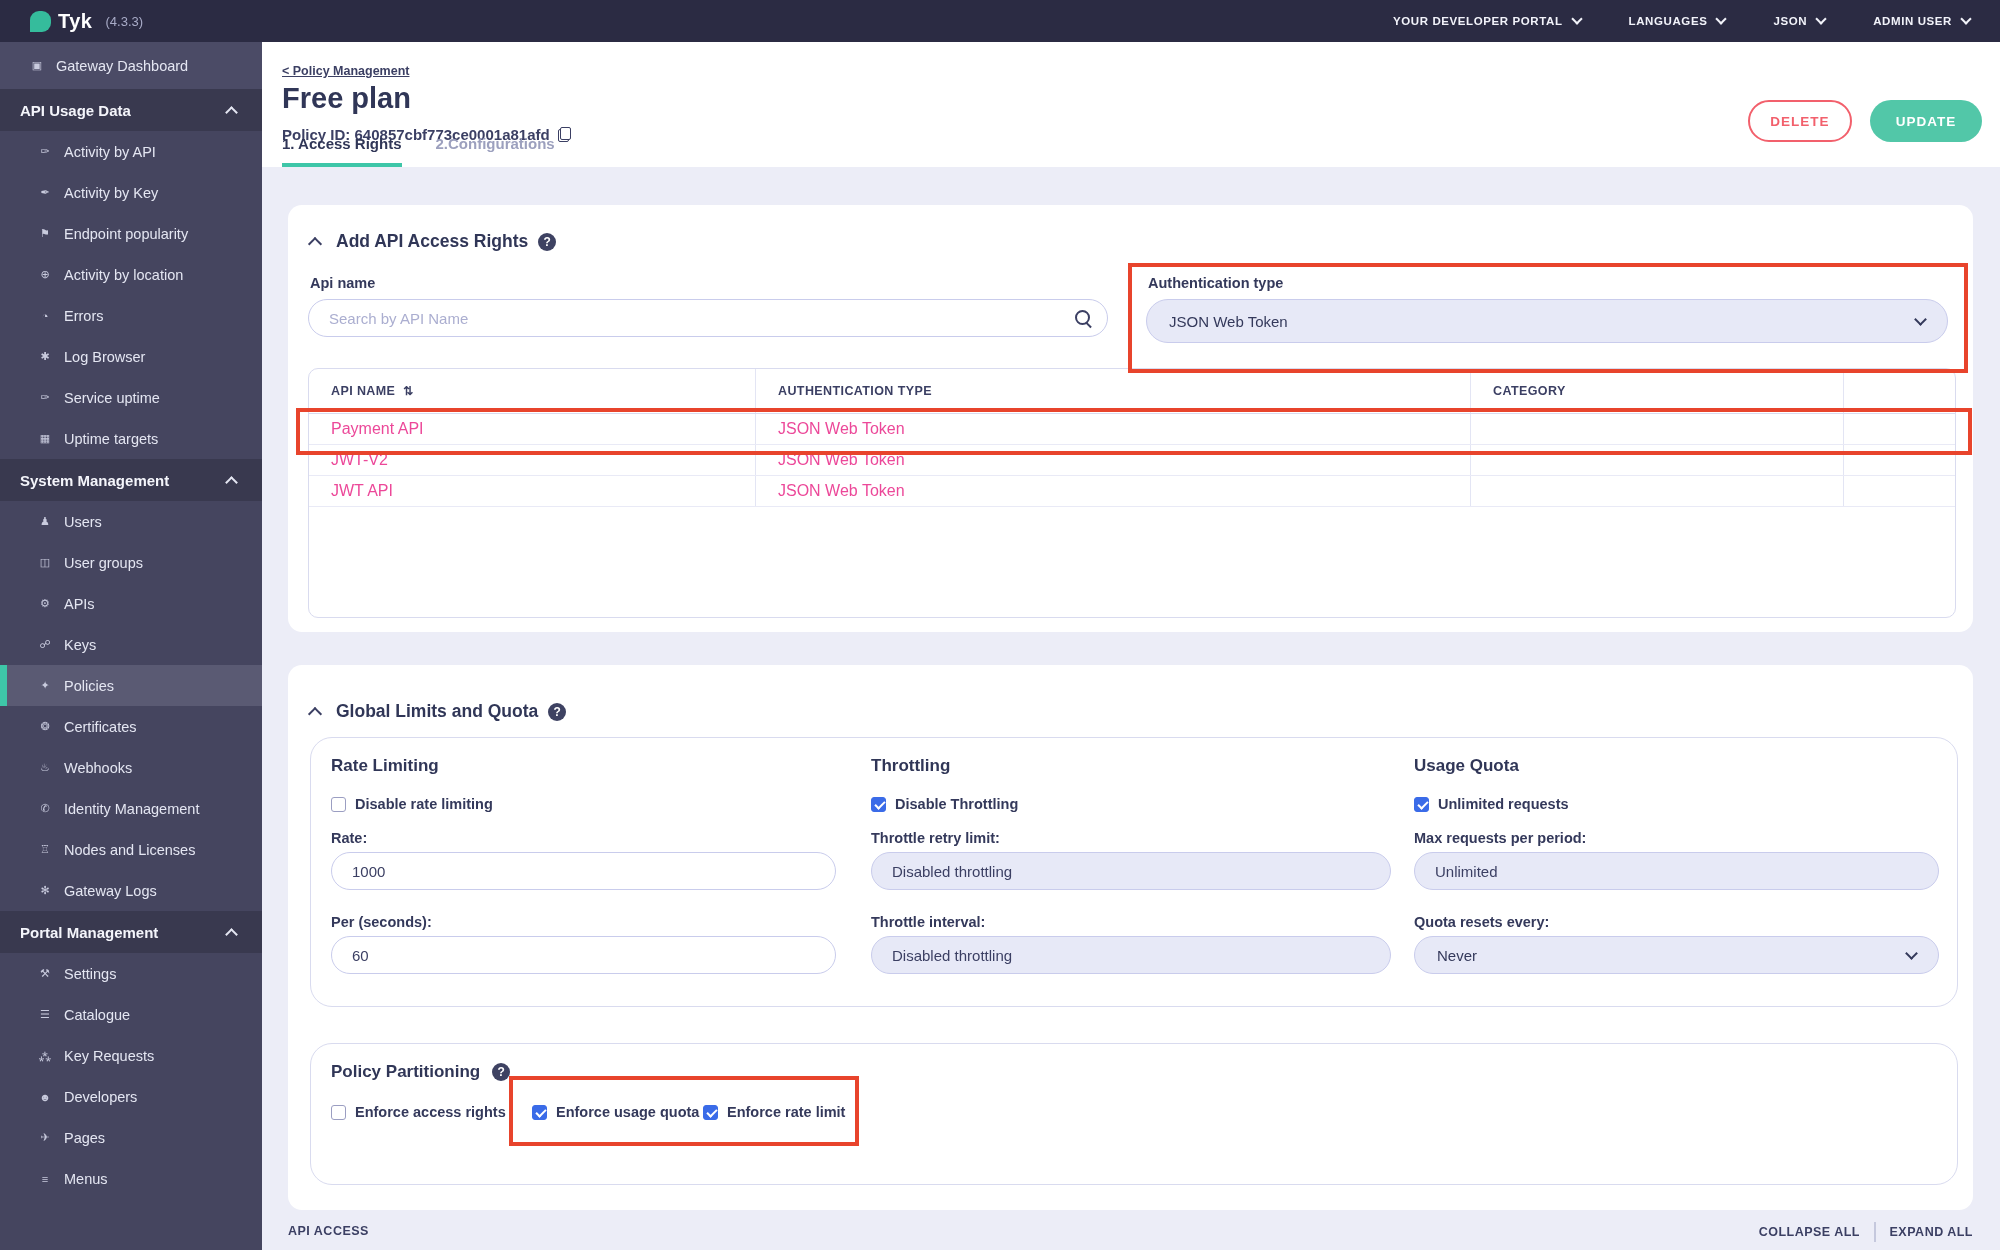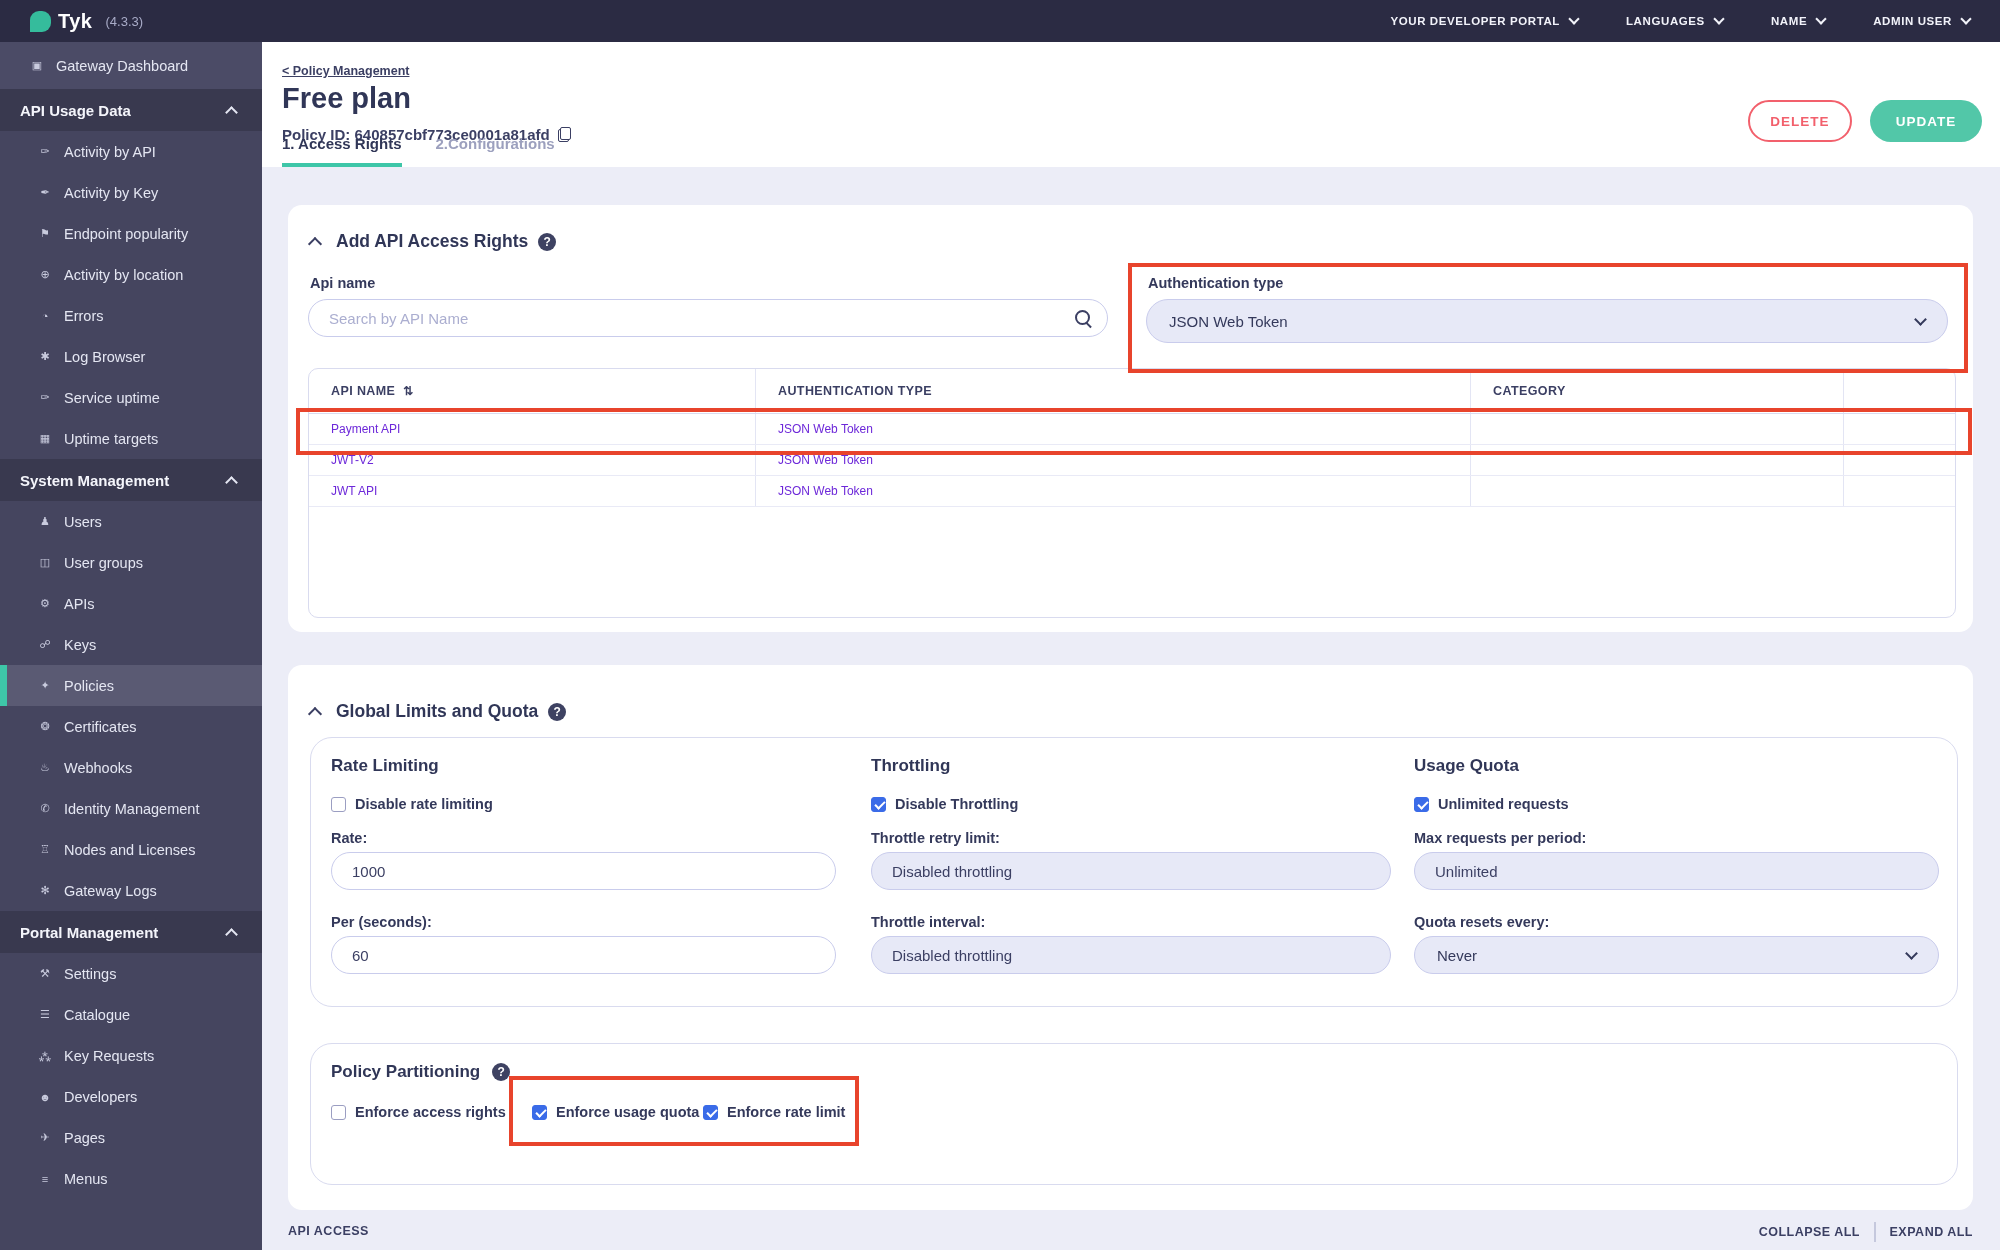--- a/index.html
+++ b/index.html
@@ -81,21 +81,21 @@
   .select .sel-txt { font-size:15px; color:#34395B; }
   .sel-chev { width:9px; height:9px; border-right:2.2px solid #34395B; border-bottom:2.2px solid #34395B;
     transform:rotate(45deg); margin-top:-4px;}
   .select.small { height:38px; border-radius:19px; }
   
   .redbox { position:absolute; border:4px solid #E8442C; pointer-events:none; z-index:10; }
   
   .tbl { position:absolute; left:20px; top:163px; width:1648px; height:250px;
     border:1.5px solid #D9DBEF; border-radius:10px; overflow:hidden; background:#fff;}
   .trow { display:flex; }
-  .tcell { padding-left:22px; display:flex; align-items:center; font-size:12px; color:#6d28d9;
+  .tcell { padding-left:22px; display:flex; align-items:center; font-size:16px; color:#ec4899;
     border-right:1px solid #E3E5F4; }
   .tcell:last-child { border-right:none; }
   .c1 { width:447px; } .c2 { width:715px; } .c3 { width:373px; } .c4 { flex:1; }
   .thead { height:45px; border-bottom:1.5px solid #D9DBEF; }
   .thead .tcell { font-size:12.5px; font-weight:bold; letter-spacing:.4px; color:#3B3F63; }
   .sort-g { font-size:12px; margin-left:8px; cursor:pointer; }
   .tbody-row { height:31px; border-bottom:1px solid #E9EAF6; cursor:pointer; }
   
   .inner-box { position:absolute; border:1.5px solid #D9DBEF; border-radius:22px; background:#fff; }
   .box-limits { left:22px; top:72px; width:1648px; height:270px; }
@@ -131,21 +131,21 @@
     <div class="topmenu">
       <div class="topmenu-item">
         <span>YOUR DEVELOPER PORTAL</span>
         <span class="chev"></span>
       </div>
       <div class="topmenu-item">
         <span>LANGUAGES</span>
         <span class="chev"></span>
       </div>
       <div class="topmenu-item">
-        <span>NAME</span>
+        <span>JSON</span>
         <span class="chev"></span>
       </div>
       <div class="topmenu-item">
         <span>ADMIN USER</span>
         <span class="chev"></span>
       </div>
     </div>
   </div>
 
   <div class="sidebar">

